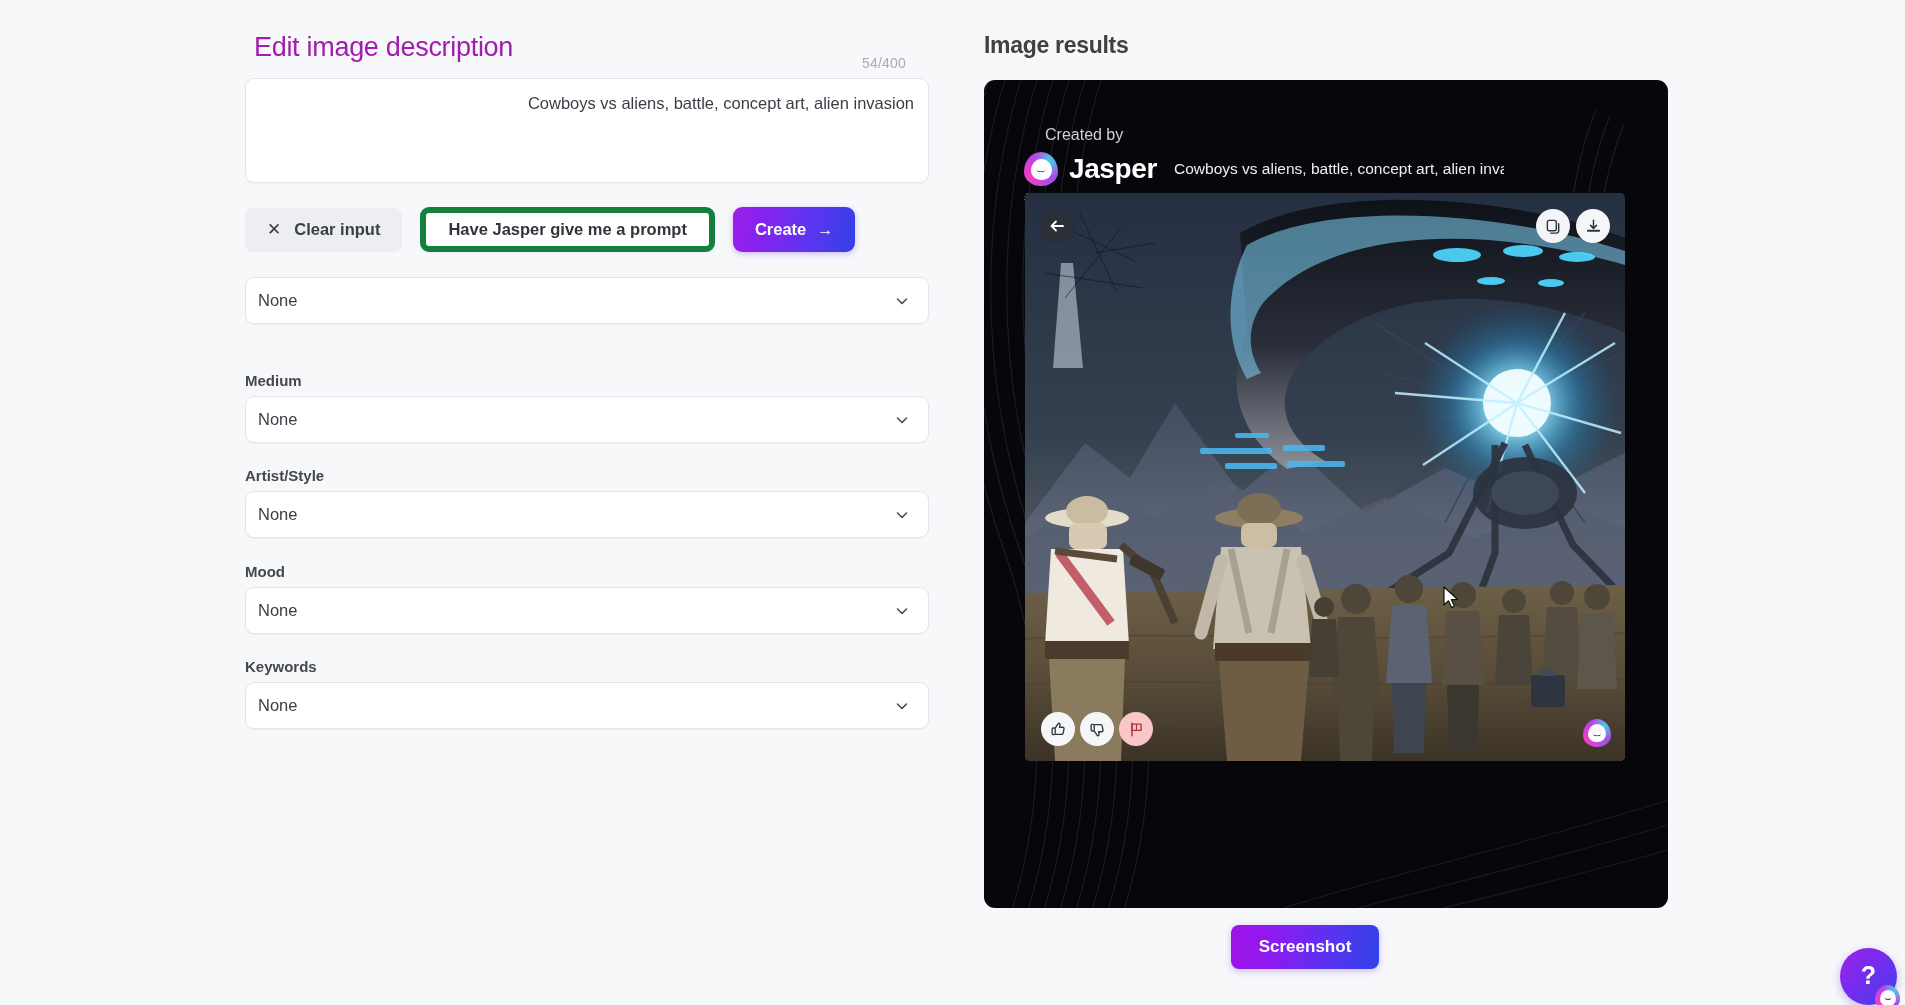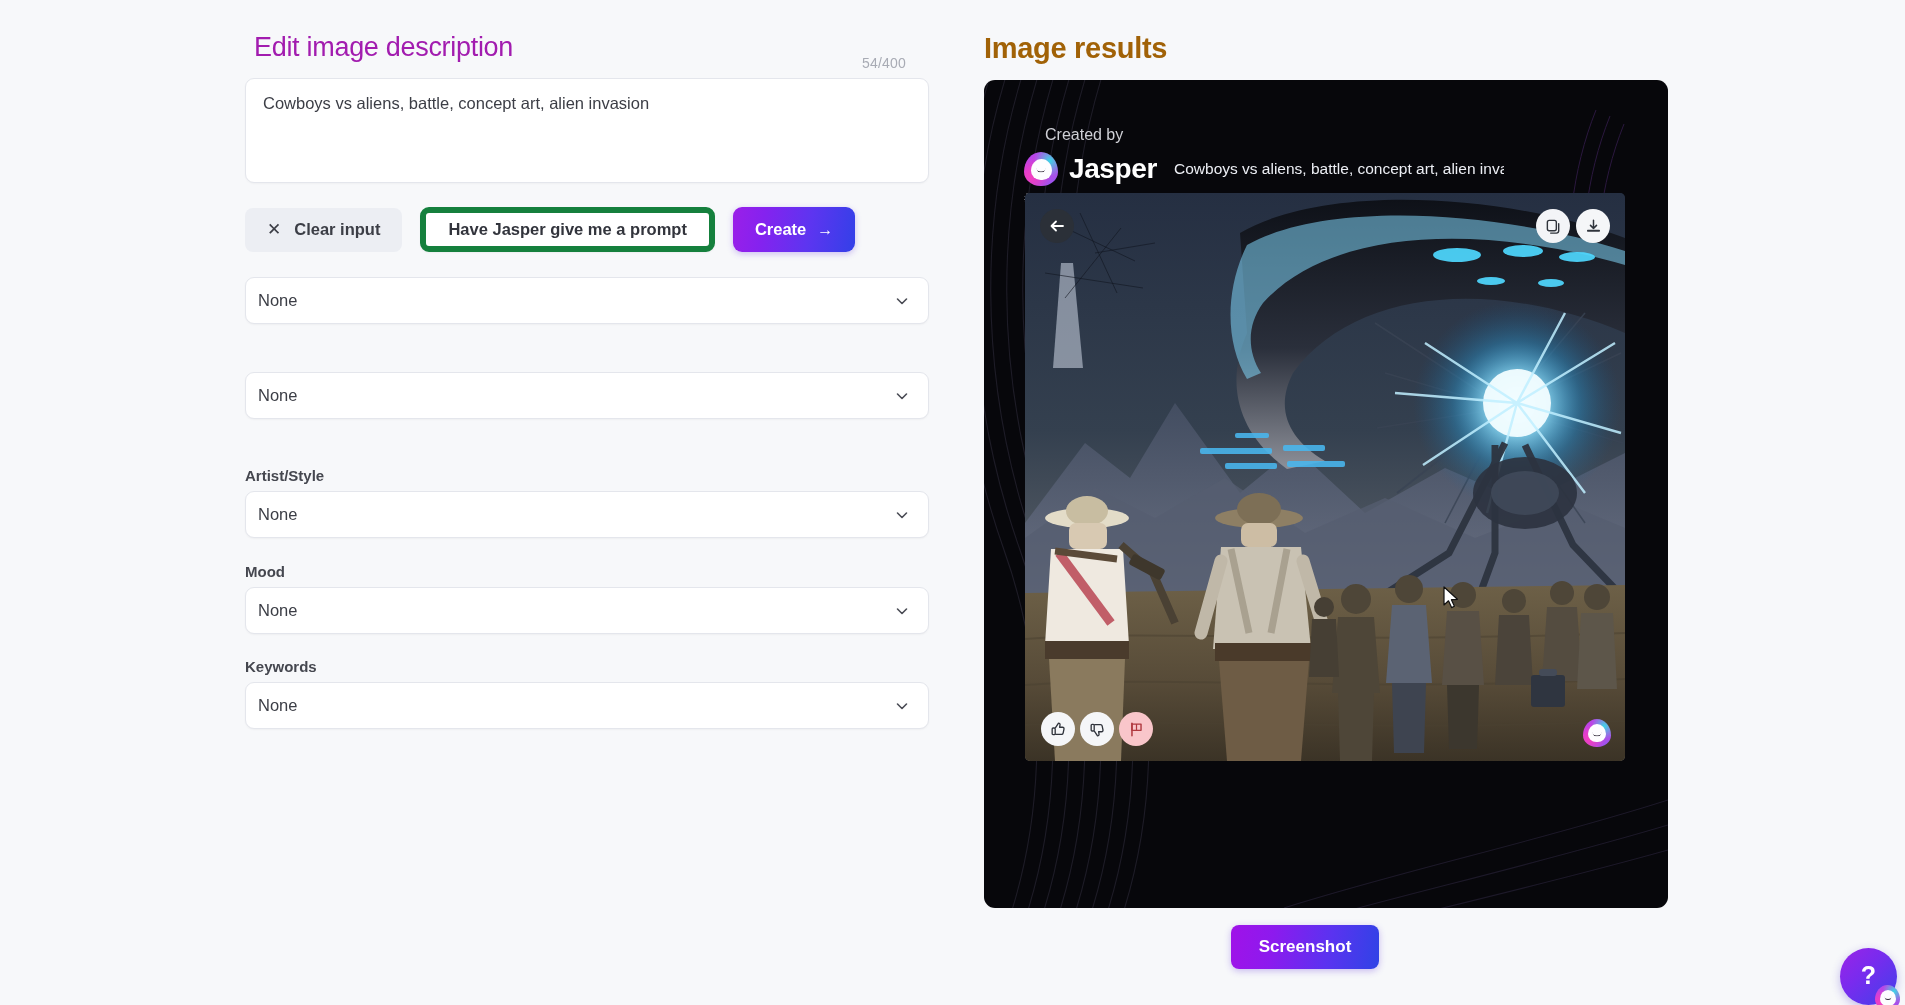--- a/index.html
+++ b/index.html
@@ -47,20 +47,21 @@
   }
 
   .prompt-box {
     position: absolute;
     left: 245px; top: 78px;
     width: 684px; height: 105px;
     background: #ffffff;
     border: 1px solid #e4e6ec;
     border-radius: 9px;
     box-shadow: 0 1px 2px rgba(20,22,30,0.035);
+    text-align: right;
   }
   .prompt-text {
     position: absolute;
     left: 17px; top: 13px;
     right: 14px;
     font-size: 16.5px;
     color: #3c3e46;
     line-height: 1.45;
     white-space: pre-wrap;
   }
@@ -167,23 +168,23 @@
   
   .right-panel {
     position: absolute;
     left: 975px; top: 0;
     width: 930px; height: 1005px;
   }
 
   .results-title {
     position: absolute;
     left: 9px; top: 32px;
-    font-size: 29px;
+    font-size: 23px;
     font-weight: 700;
-    color: #a16207;
+    color: #404040;
     letter-spacing: -0.3px;
   }
 
   .result-card {
     position: absolute;
     left: 9px; top: 80px;
     width: 684px; height: 828px;
     background: #07070b;
     border-radius: 11px;
     overflow: hidden;
@@ -400,20 +401,21 @@
         <span class="select-value">None</span>
         <span class="chev">
           <svg viewBox="0 0 16 16" fill="none">
               <path d="M3.5 6L8 10.5L12.5 6" stroke="#4a4c55" stroke-width="1.6" stroke-linecap="round" stroke-linejoin="round"></path>
             </svg>
         </span>
       </div>
     </div>
 
     <div class="field" style="top:372px;">
+      <span class="field-label">Medium</span>
       <div class="select-box">
         <span class="select-value">None</span>
         <span class="chev">
           <svg viewBox="0 0 16 16" fill="none">
               <path d="M3.5 6L8 10.5L12.5 6" stroke="#4a4c55" stroke-width="1.6" stroke-linecap="round" stroke-linejoin="round"></path>
             </svg>
         </span>
       </div>
     </div>
 

